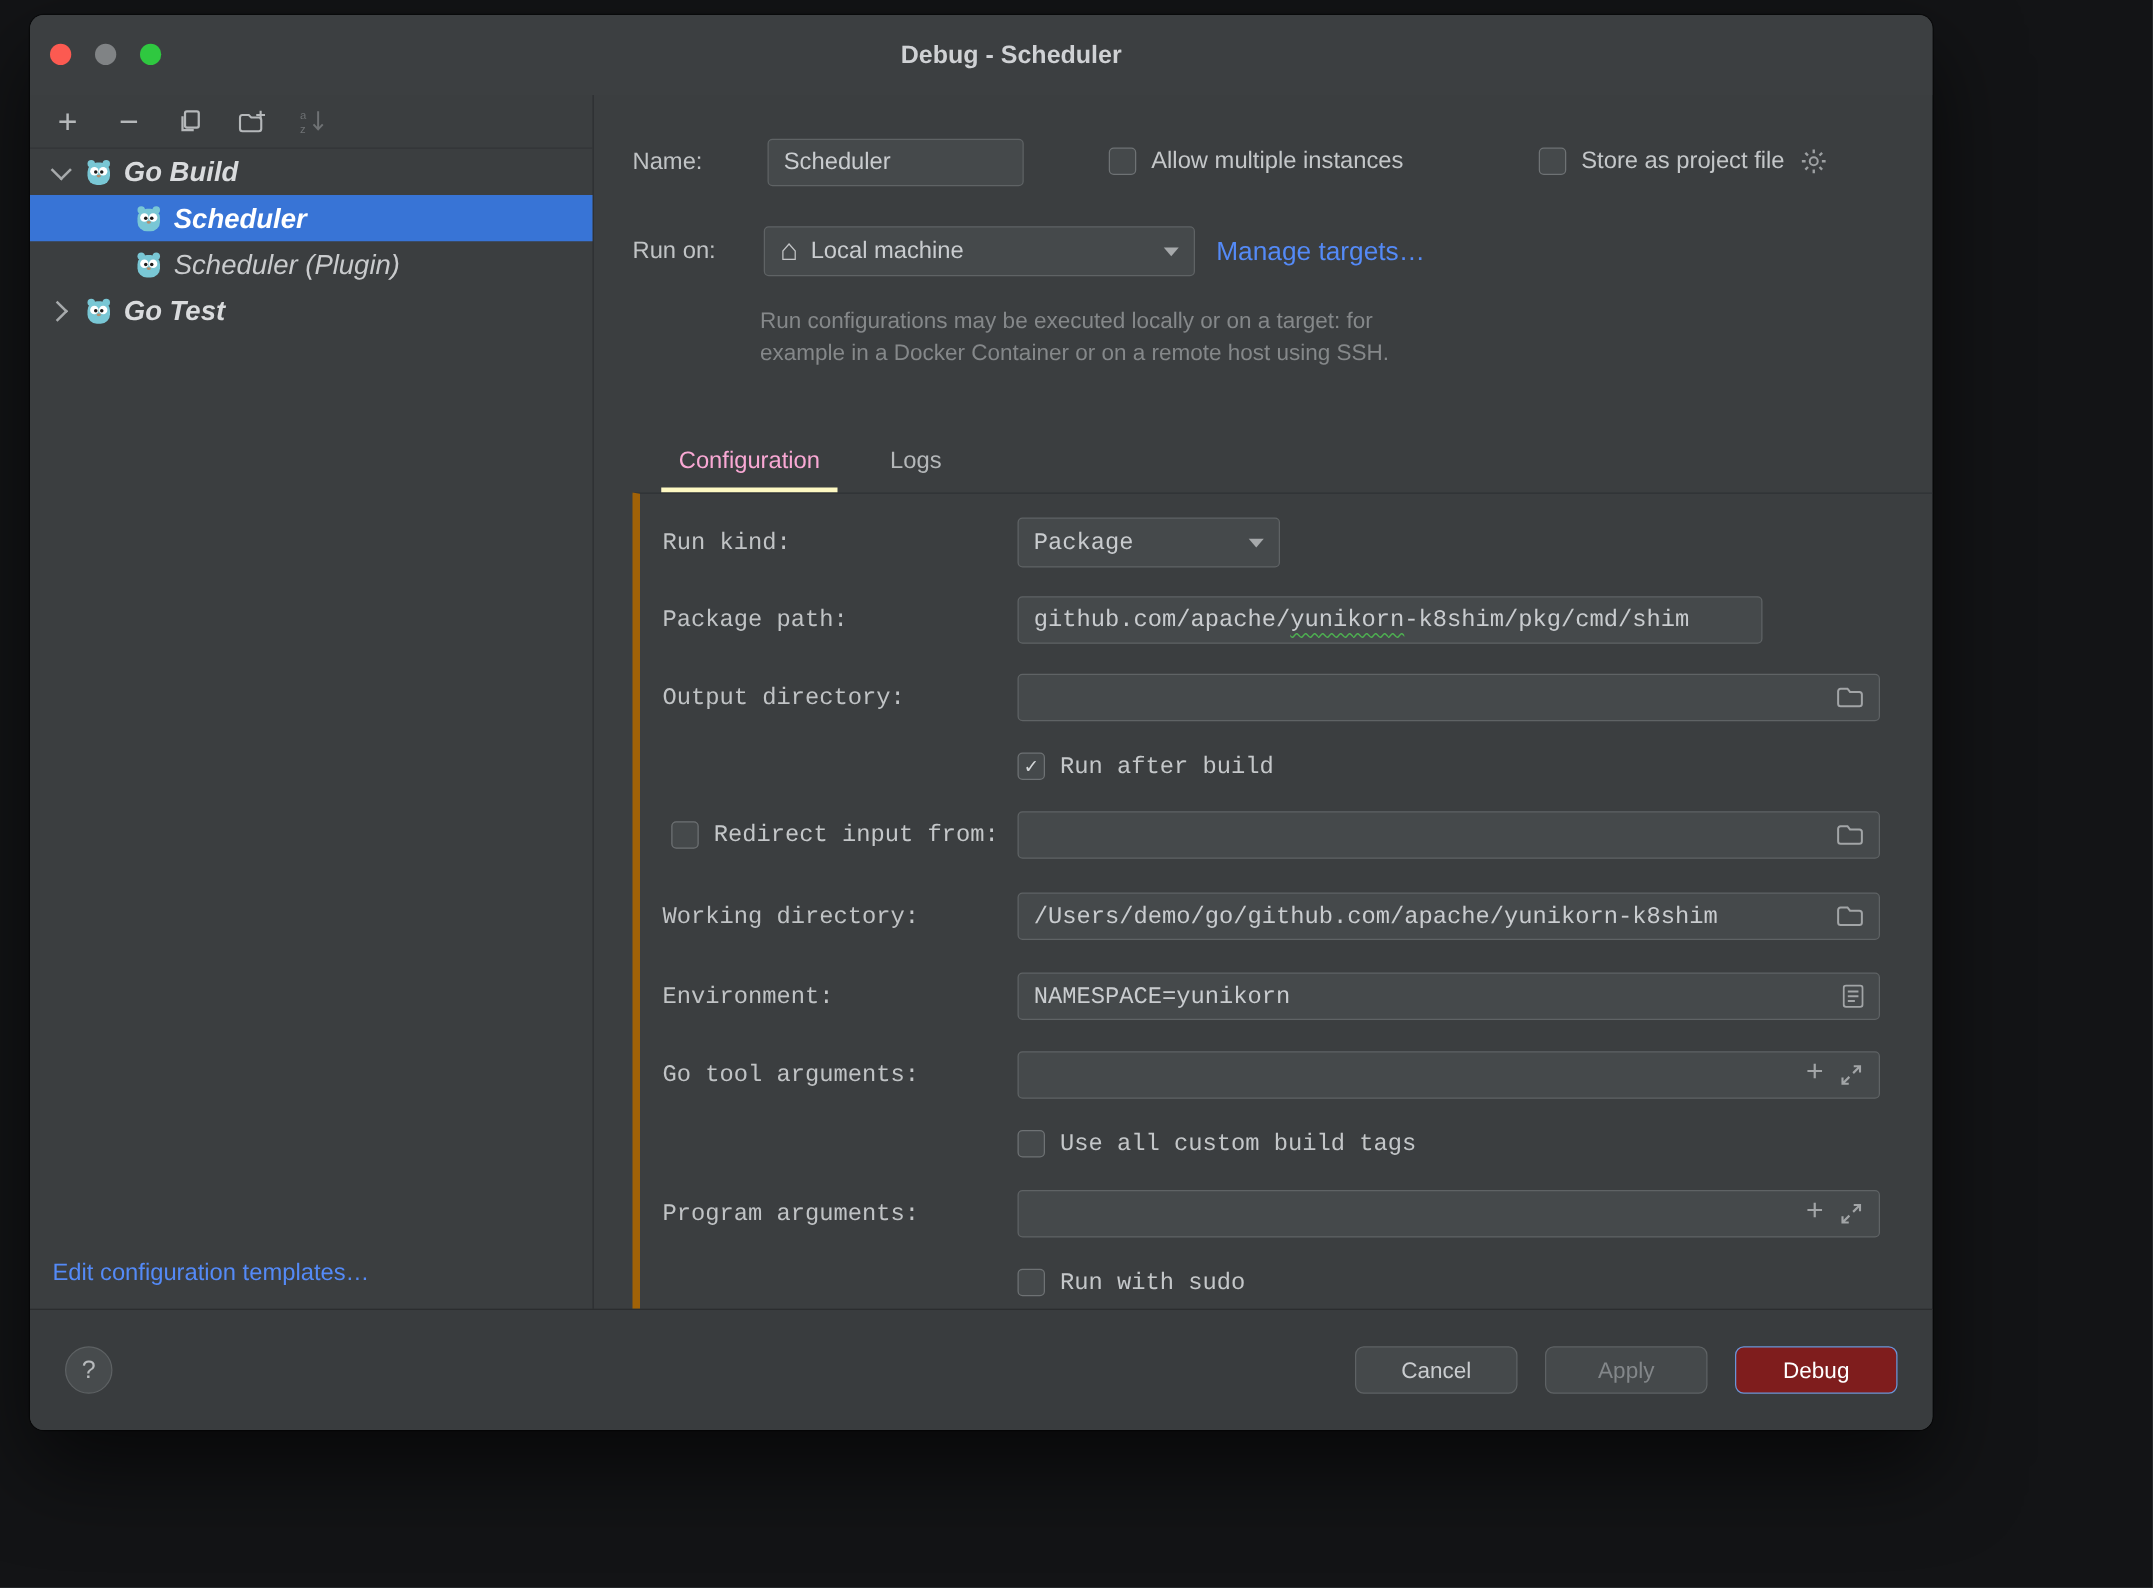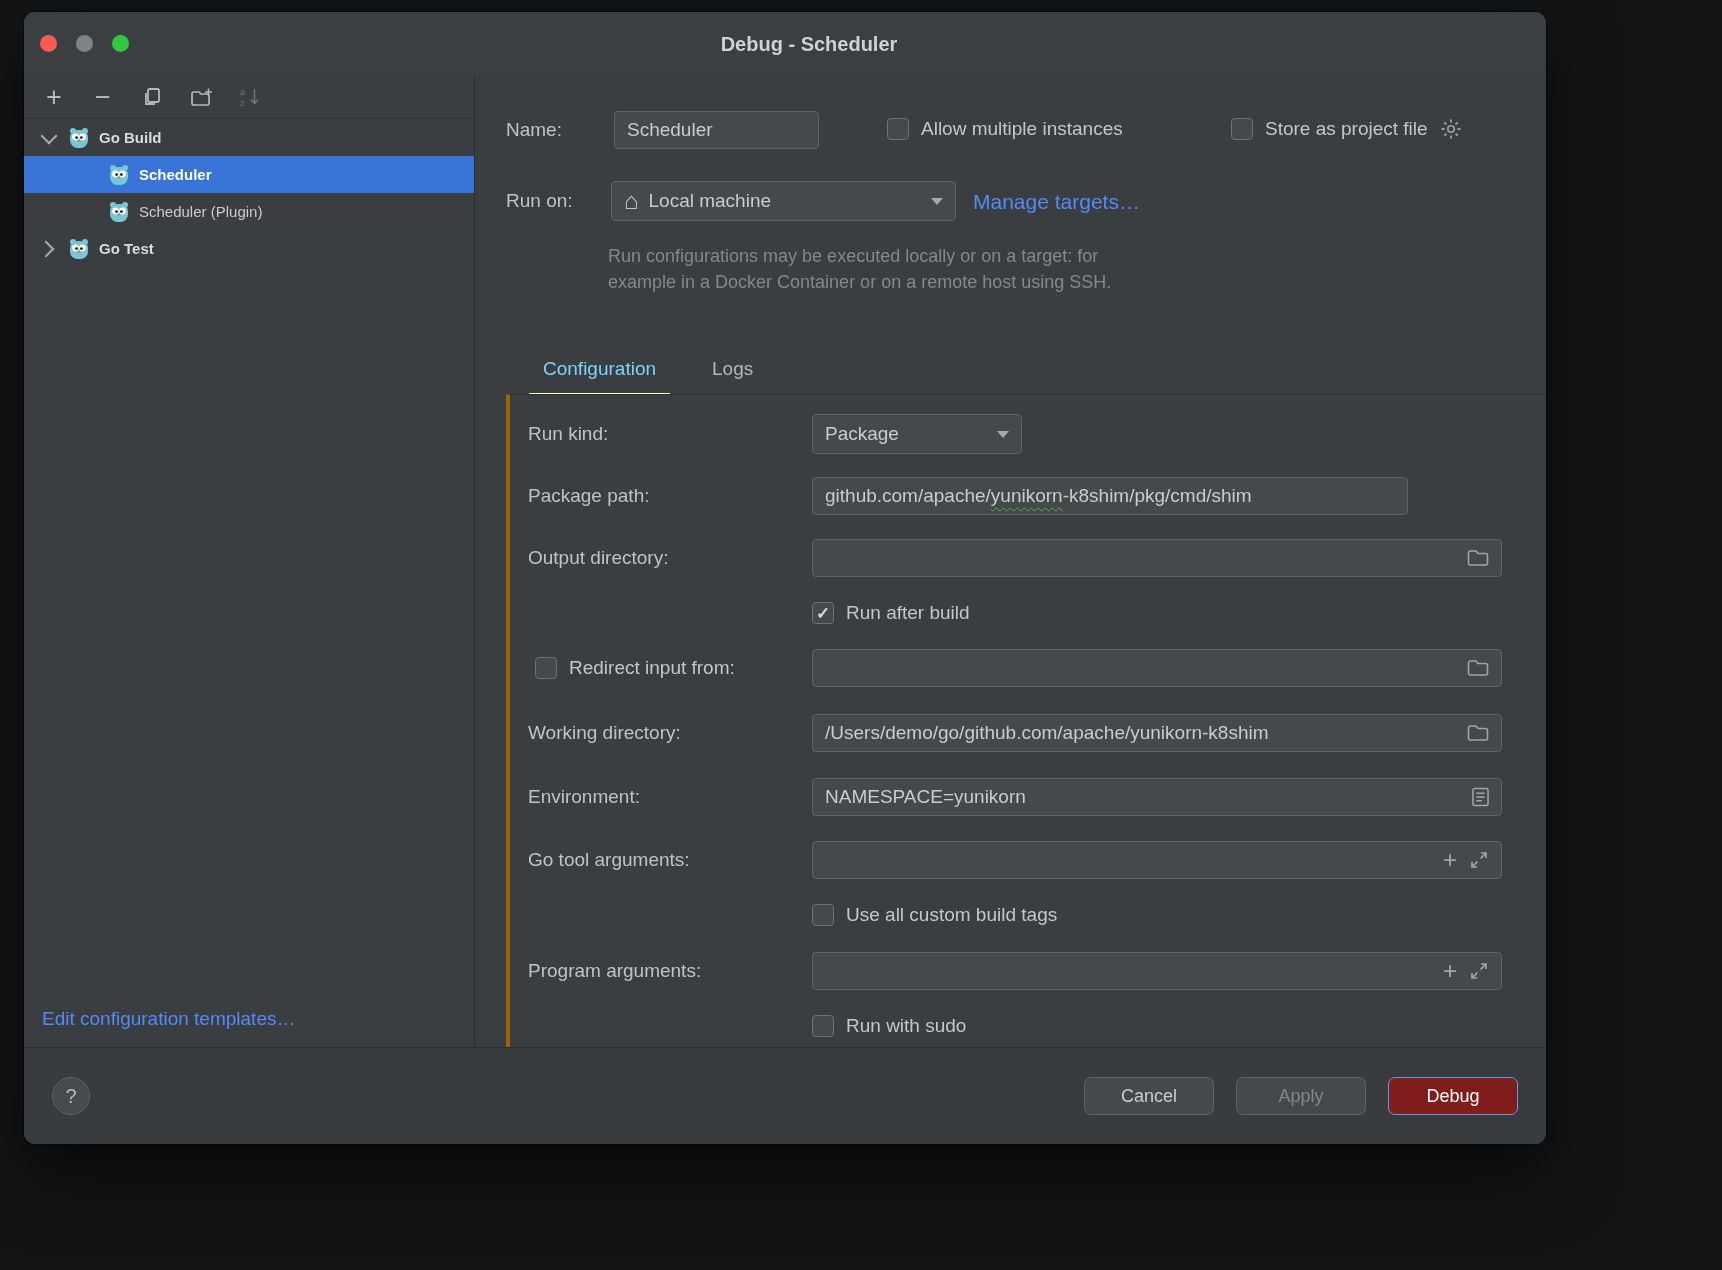--- a/index.html
+++ b/index.html
@@ -23,21 +23,21 @@
   .tl.red{left:16px;background:#fc5a51;}
   .tl.gray{left:52px;background:#808385;}
   .tl.green{left:88px;background:#2fc840;}
   
   .main{position:absolute;top:64px;left:0;right:0;bottom:96px;display:flex;}
   .sidebar{width:450px;border-right:1px solid #2c2e30;position:relative;flex:none;}
   .side-toolbar{height:42px;display:flex;align-items:center;gap:25px;padding-left:18px;border-bottom:1px solid #333537;color:#b5b8ba;}
   .tb-ic{width:24px;height:24px;display:flex;align-items:center;justify-content:center;}
   .tb-glyph{font-size:27px;font-weight:300;line-height:24px;color:#b5b8ba;}
   .tb-ic.dim{color:#6f7274;}
-  .tree-row{height:37px;display:flex;align-items:center;font-size:15px;color:#c9cbcd;cursor:default;}
+  .tree-row{height:37px;display:flex;align-items:center;font-size:22px;color:#c9cbcd;cursor:default;font-style:italic;}
   .tree-row.selected{background:#3874d6;color:#ffffff;font-weight:700;}
   .tree-row.group{font-weight:700;color:#d9dbdd;}
   .chev{width:10px;height:10px;border-right:2px solid #a7aaac;border-bottom:2px solid #a7aaac;display:inline-block;flex:none;}
   .chev.down{transform:rotate(45deg);margin-left:19px;margin-right:13px;margin-top:-4px;}
   .chev.right{transform:rotate(-45deg);margin-left:16px;margin-right:16px;}
   .gopher{flex:none;margin-right:9px;}
   .indent-child{margin-left:84px;}
   .edit-link{position:absolute;left:18px;bottom:18px;font-size:19px;color:#548af7;cursor:pointer;}
   
   .rightpanel{position:relative;flex:1;}
@@ -56,22 +56,22 @@
   .cb{
     width:22px;height:22px;flex:none;box-sizing:border-box;border:1.5px solid #6e7274;border-radius:4px;
     background:#45494b;display:flex;align-items:center;justify-content:center;cursor:pointer;
     font-size:17px;color:#d4d7d9;font-weight:700;
   }
   .cblabel{font-size:19px;color:#c4c7c9;}
   .link{font-size:21px;color:#548af7;cursor:pointer;}
   .hint{font-size:18px;line-height:26px;color:#85888a;}
   .tabs{position:absolute;left:54px;top:270px;height:48px;display:flex;gap:28px;}
   .tab{height:48px;line-height:46px;padding:0 14px;font-size:19px;color:#b4b7b9;box-sizing:border-box;cursor:pointer;}
-  .tab.active{color:#7dd3fc;border-bottom:1px solid #fef9c3;}
-  .formpane{position:absolute;left:31px;top:318px;right:0;bottom:0;border-top:1px solid #2f3234;border-left:4px solid #a16207;}
+  .tab.active{color:#f9a8d4;border-bottom:4px solid #fef9c3;}
+  .formpane{position:absolute;left:31px;top:318px;right:0;bottom:0;border-top:1px solid #2f3234;border-left:6px solid #a16207;font-family:Liberation Mono, monospace;}
   .squiggle{text-decoration:underline;text-decoration-style:wavy;text-decoration-color:#4db050;text-decoration-thickness:1px;text-underline-offset:5px;}
   
   .bottombar{position:absolute;left:0;right:0;bottom:0;height:96px;background:#393c3e;border-top:1px solid #2b2d2f;}
   .help-circle{
     position:absolute;left:28px;top:29px;width:38px;height:38px;border-radius:50%;
     background:#474b4d;border:1px solid #5d6163;box-sizing:border-box;
     display:flex;align-items:center;justify-content:center;font-size:20px;color:#b7babc;cursor:pointer;
   }
   .btns{position:absolute;right:28px;top:29px;display:flex;gap:22px;}
   .btn{

